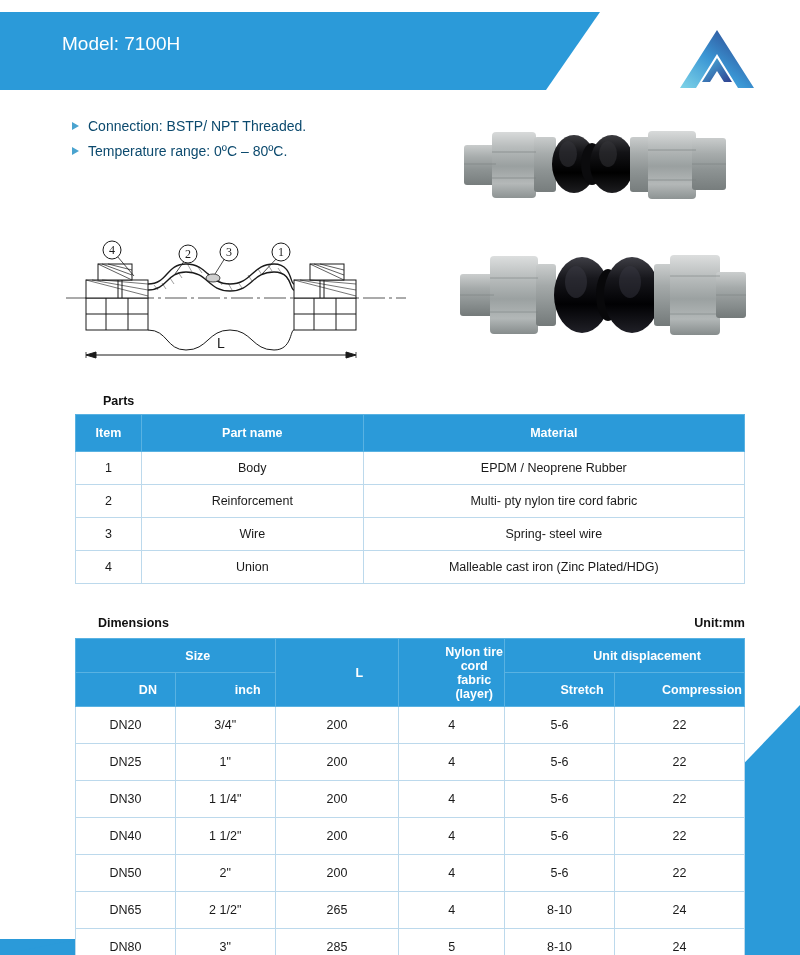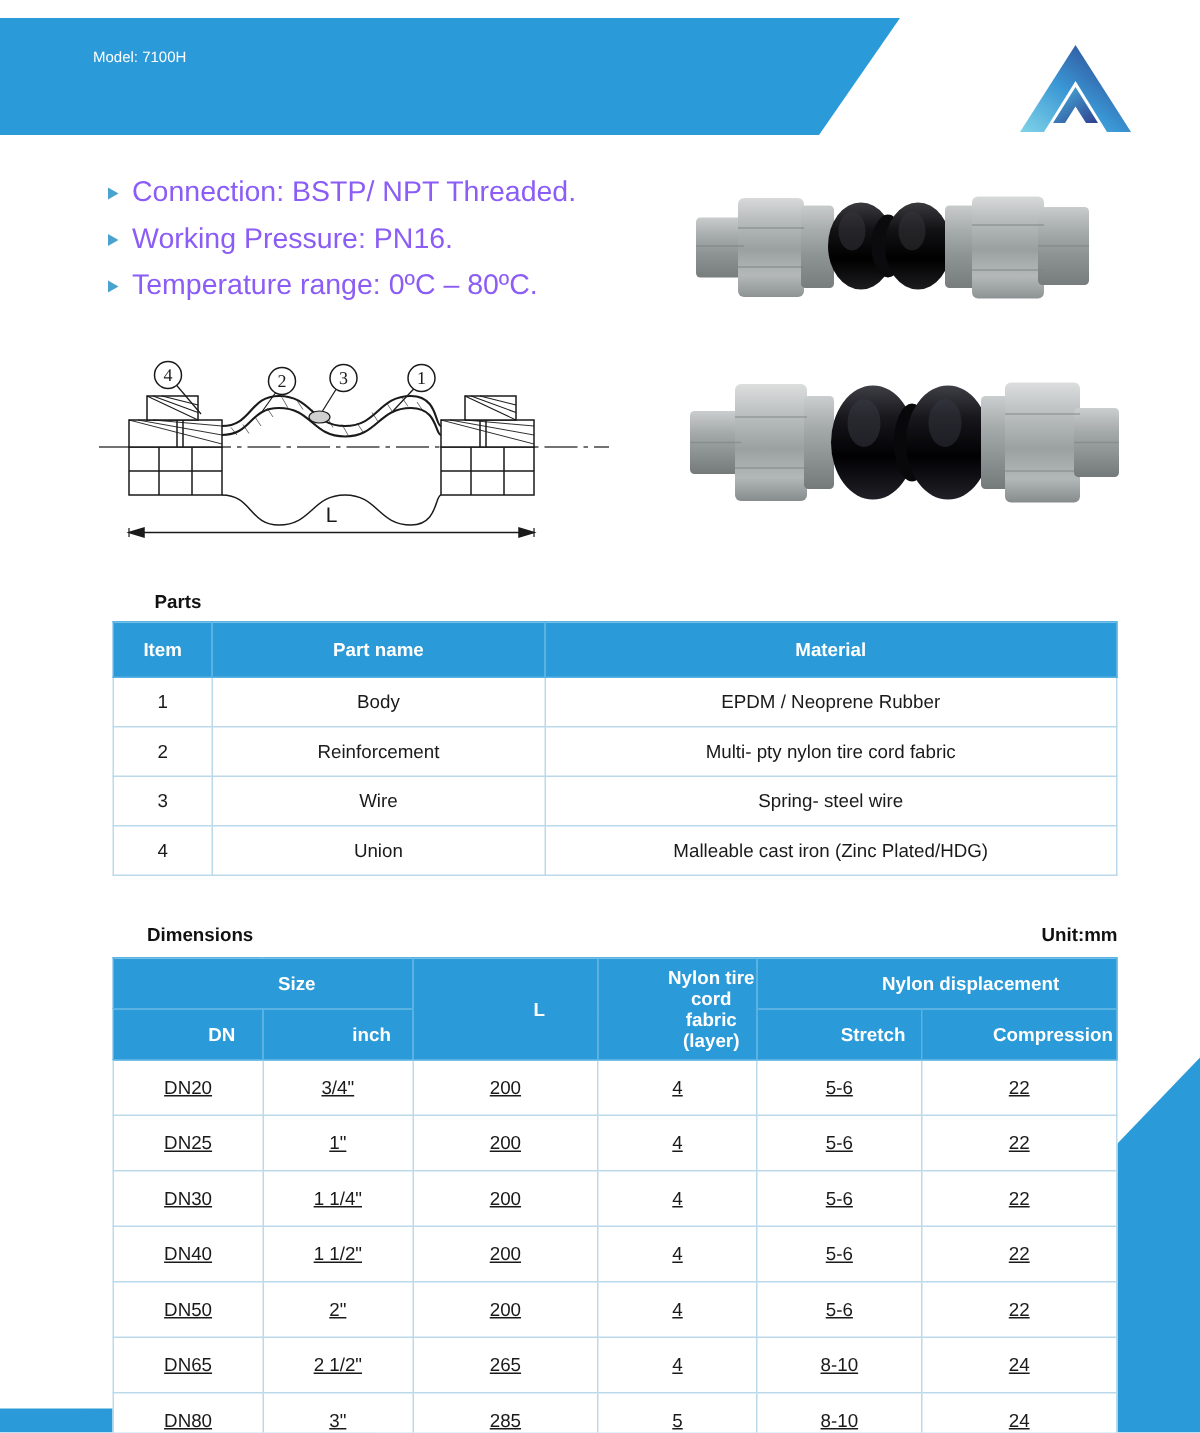--- a/index.html
+++ b/index.html
@@ -72,21 +72,21 @@
     z-index: 3;
   }
   .header-title {
     font-size: 17.5px;
     color: #ffffff;
     letter-spacing: .4px;
     font-weight: 400;
     white-space: nowrap;
   }
   .header-model {
-    font-size: 10px;
+    font-size: 19px;
     color: #ffffff;
     margin-top: 9px;
     font-weight: 400;
     white-space: nowrap;
   }
 
   
   .logo {
     position: absolute;
     right: 44px;
@@ -123,22 +123,22 @@
   .spec-arrow {
     width: 0;
     height: 0;
     border-left: 7px solid #4aa3cf;
     border-top: 4.5px solid transparent;
     border-bottom: 4.5px solid transparent;
     margin-right: 9px;
     flex: none;
   }
   .spec-text {
-    font-size: 19px;
-    color: #8b5cf6;
+    font-size: 14px;
+    color: #0c4a6e;
     white-space: nowrap;
   }
 
   
   .photos {
     position: absolute;
     left: 440px;
     top: 104px;
     width: 330px;
     z-index: 2;
@@ -189,21 +189,21 @@
   }
 
   
   #parts-table { left: 75px; top: 414px; width: 670px; }
   #parts-table th { height: 34px; }
   #parts-table td { height: 30px; }
 
   
   #dims-table { left: 75px; top: 638px; width: 670px; }
   #dims-table th { height: 31px; padding-left: 46px; }
-  #dims-table td { height: 34px; text-decoration: underline; }
+  #dims-table td { height: 34px; }
 
   .unit-label {
     position: absolute;
     right: 55px;
     top: 616px;
     font-size: 12.5px;
     font-weight: bold;
     color: #111111;
     z-index: 2;
     text-align: right;
@@ -237,24 +237,20 @@
       <path d="M39 2 L76 60 L60 60 L39 26 L18 60 L2 60 Z" fill="url(#gradA)"></path>
       <path d="M39 30 L54 54 L46 54 L39 43 L32 54 L24 54 Z" fill="url(#gradB)"></path>
     </svg>
   </div>
 </div>
 
 <div class="specs">
   <div class="spec-row">
     <span class="spec-arrow"></span>
     <span class="spec-text">Connection: BSTP/ NPT Threaded.</span>
-  </div>
-  <div class="spec-row">
-    <span class="spec-arrow"></span>
-    <span class="spec-text">Working Pressure: PN16.</span>
   </div>
   <div class="spec-row">
     <span class="spec-arrow"></span>
     <span class="spec-text">Temperature range: 0ºC – 80ºC.</span>
   </div>
 </div>
 
 <div class="photos">
 
   <svg class="photo" width="330" height="118" viewBox="0 0 330 118">
@@ -457,21 +453,21 @@
   </colgroup>
   <thead>
     <tr>
       <th colspan="2">Size</th>
       <th rowspan="2">L</th>
       <th rowspan="2">
         <span>Nylon tire</span><br>
         <span>cord fabric</span><br>
         <span>(layer)</span>
       </th>
-      <th colspan="2">Nylon displacement</th>
+      <th colspan="2">Unit displacement</th>
     </tr>
     <tr>
       <th>DN</th>
       <th>inch</th>
       <th>Stretch</th>
       <th>Compression</th>
     </tr>
   </thead>
   <tbody>
     <tr>

